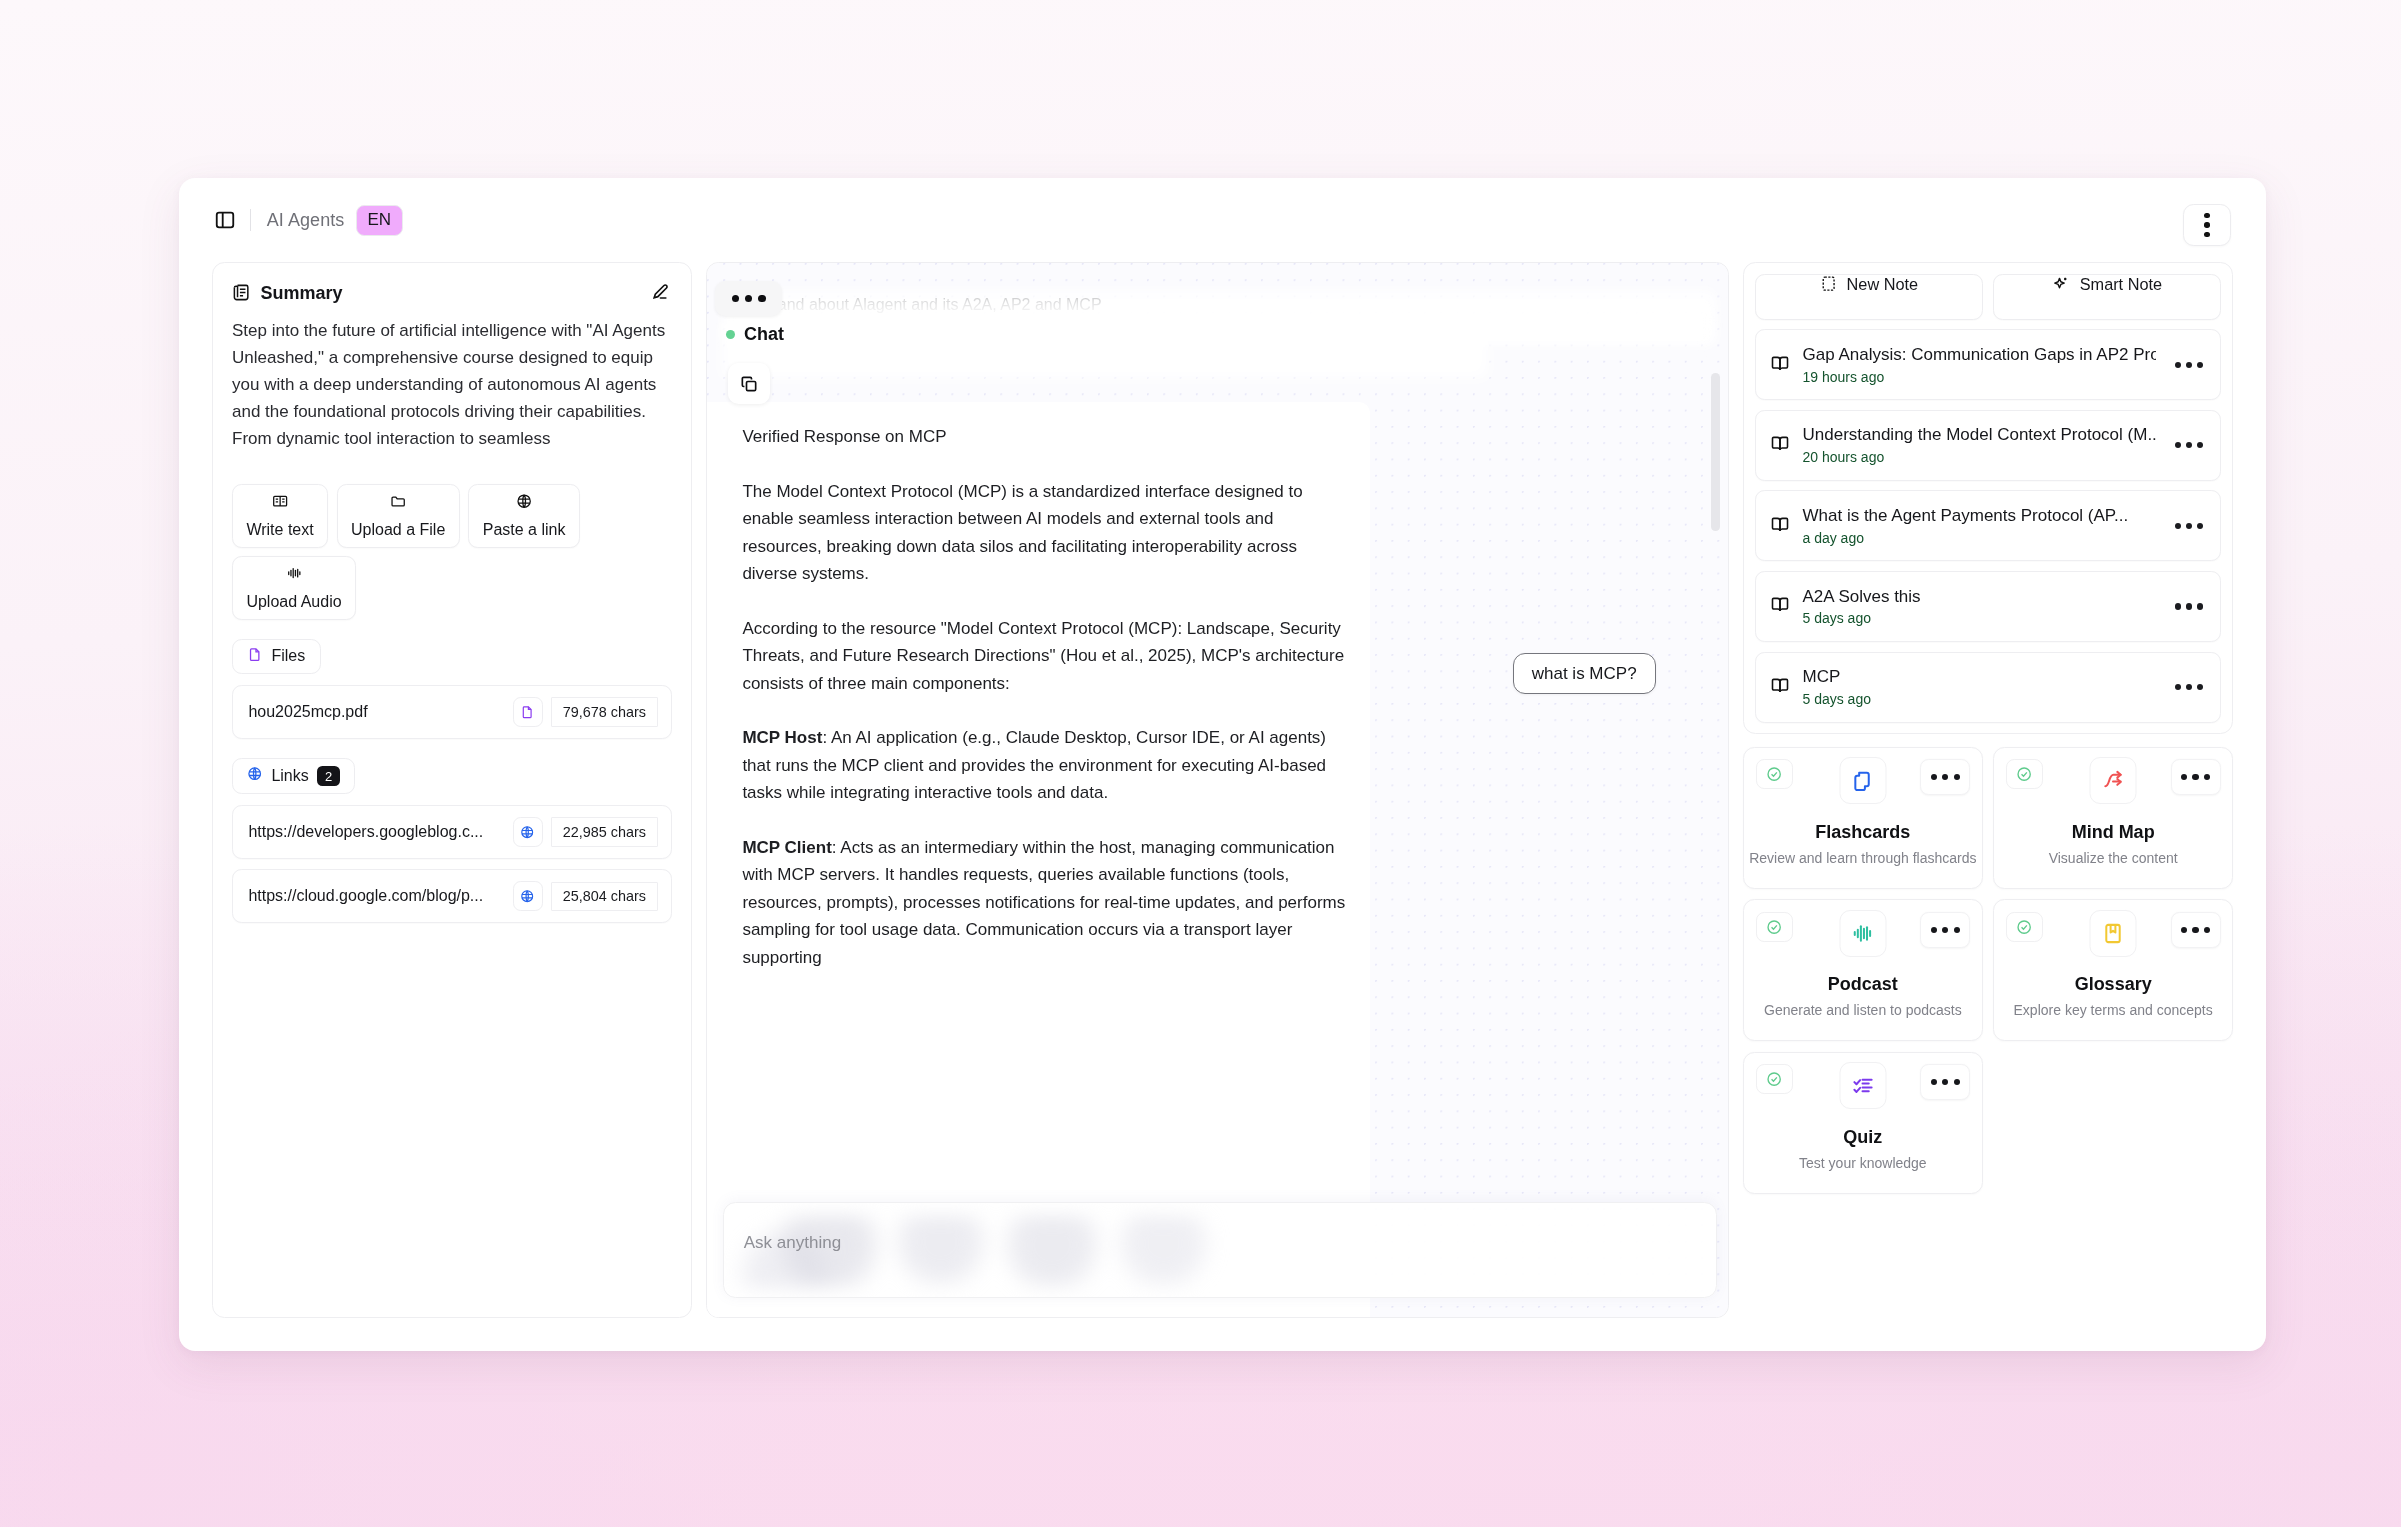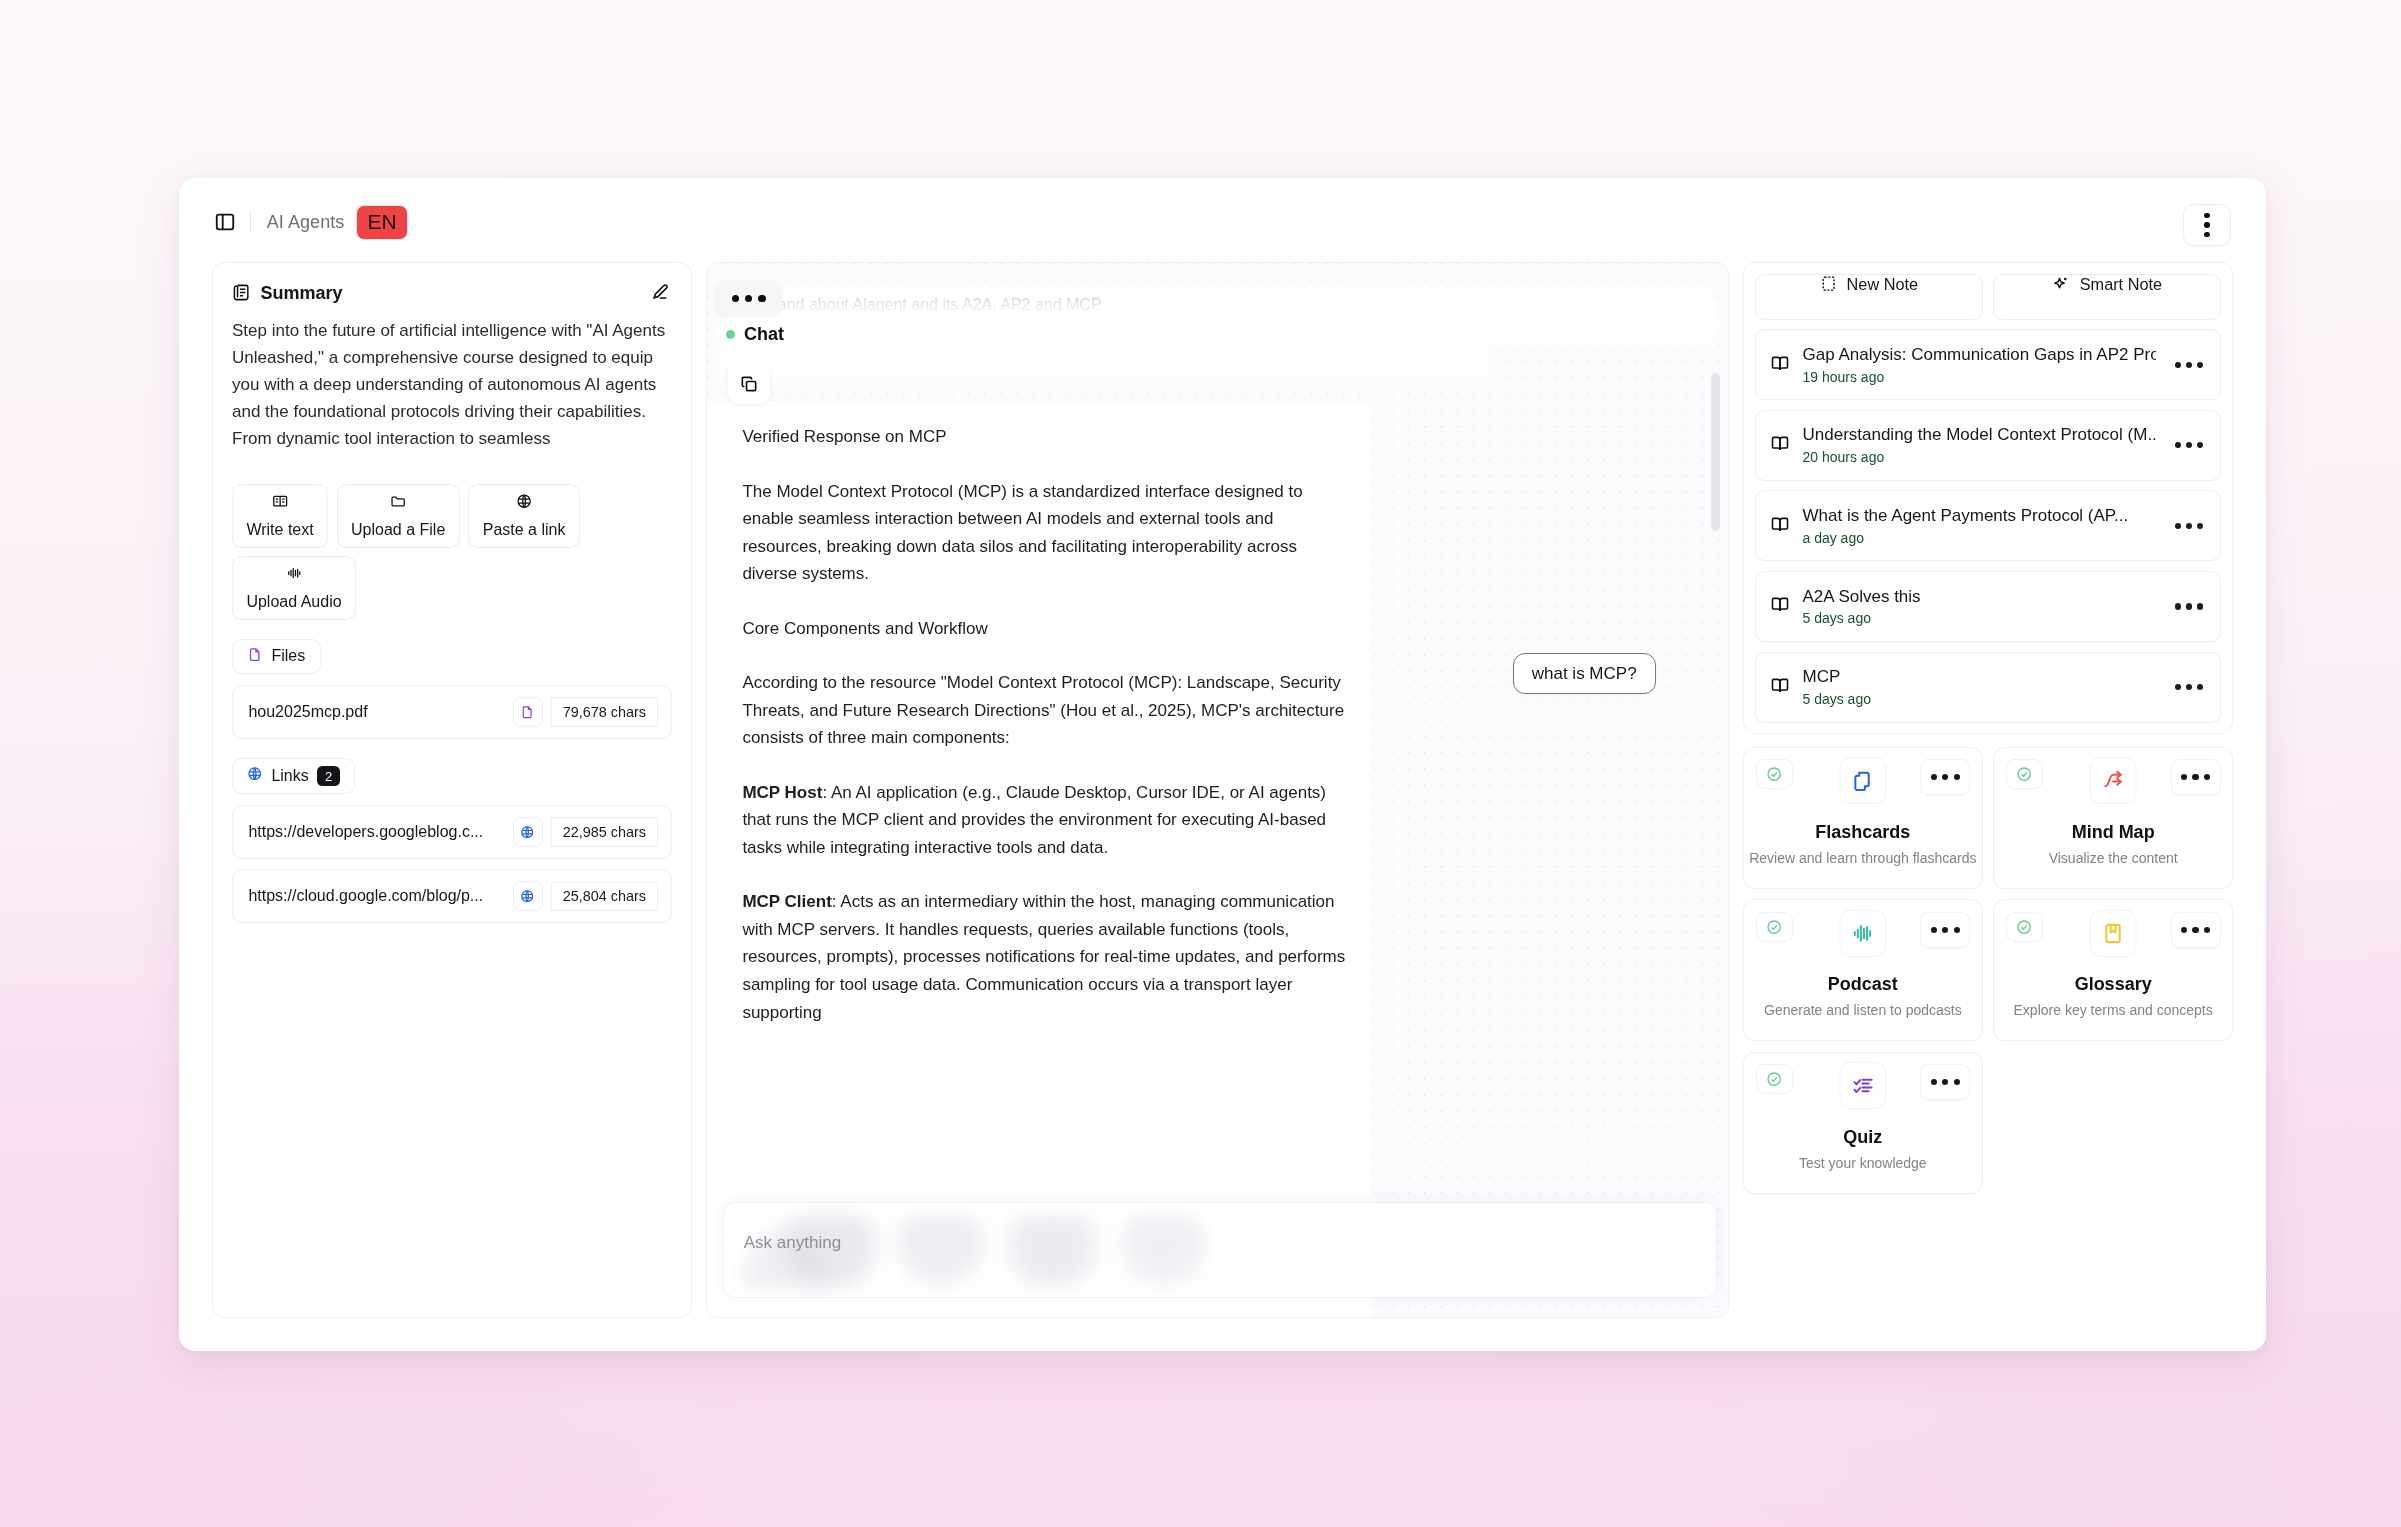--- a/index.html
+++ b/index.html
@@ -33,22 +33,22 @@
   .tb-left { position: absolute; left: 33px; top: 27px; display: flex; align-items: center; gap: 0; }
   .panel-toggle {
     width: 26px; height: 26px; display: flex; align-items: center; justify-content: center;
     cursor: pointer;
   }
   .tb-divider { width: 1px; height: 22px; background: #e2e2e6; margin: 0 16.3px 0 11.5px; }
   .tb-title { font-size: 18px; color: #6f7077; letter-spacing: 0.05px; }
   .lang-chip {
     margin-left: 11.5px;
     border: 1px solid #ebebee; border-radius: 8.2px;
-    padding: 3.8px 10.6px 4.8px; font-size: 21px; color: #17181c; font-weight: 500;
-    background: #ef4444; cursor: pointer;
+    padding: 3.8px 10.6px 4.8px; font-size: 17px; color: #17181c; font-weight: 500;
+    background: #f0abfc; cursor: pointer;
   }
   #topbar-menu-btn {
     position: absolute; right: 35px; top: 26px;
     width: 48px; height: 42px; border: 1px solid #ececef; border-radius: 10.6px;
     background: #fff; display: flex; flex-direction: column; align-items: center;
     justify-content: center; gap: 4.3px; cursor: pointer;
     box-shadow: 0 1px 2.4px rgba(0,0,0,.03);
   }
   #topbar-menu-btn i { width: 5.3px; height: 5.3px; border-radius: 50%; background: #111; display: block; }
 
@@ -418,21 +418,20 @@
       </div>
     </div>
 
     <div id="center-panel" class="panel-card">
       <div id="chat-bg"></div>
 
       <div id="chat-answer-sheet">
         <div class="answer-body">
           <p>Verified Response on MCP</p>
           <p>The Model Context Protocol (MCP) is a standardized interface designed to enable seamless interaction between AI models and external tools and resources, breaking down data silos and facilitating interoperability across diverse systems.</p>
-          <p>Core Components and Workflow</p>
           <p>According to the resource "Model Context Protocol (MCP): Landscape, Security Threats, and Future Research Directions" (Hou et al., 2025), MCP's architecture consists of three main components:</p>
           <p><b>MCP Host</b><span>: An AI application (e.g., Claude Desktop, Cursor IDE, or AI agents) that runs the MCP client and provides the environment for executing AI-based tasks while integrating interactive tools and data.</span></p>
           <p><b>MCP Client</b><span>: Acts as an intermediary within the host, managing communication with MCP servers. It handles requests, queries available functions (tools, resources, prompts), processes notifications for real-time updates, and performs sampling for tool usage data. Communication occurs via a transport layer supporting</span></p>
         </div>
       </div>
 
       <div id="chat-blur-strip">Understand about Alagent and its A2A, AP2 and MCP</div>
       <div id="chat-blur-veil"></div>
       <div id="chat-blur-veil2"></div>
 

